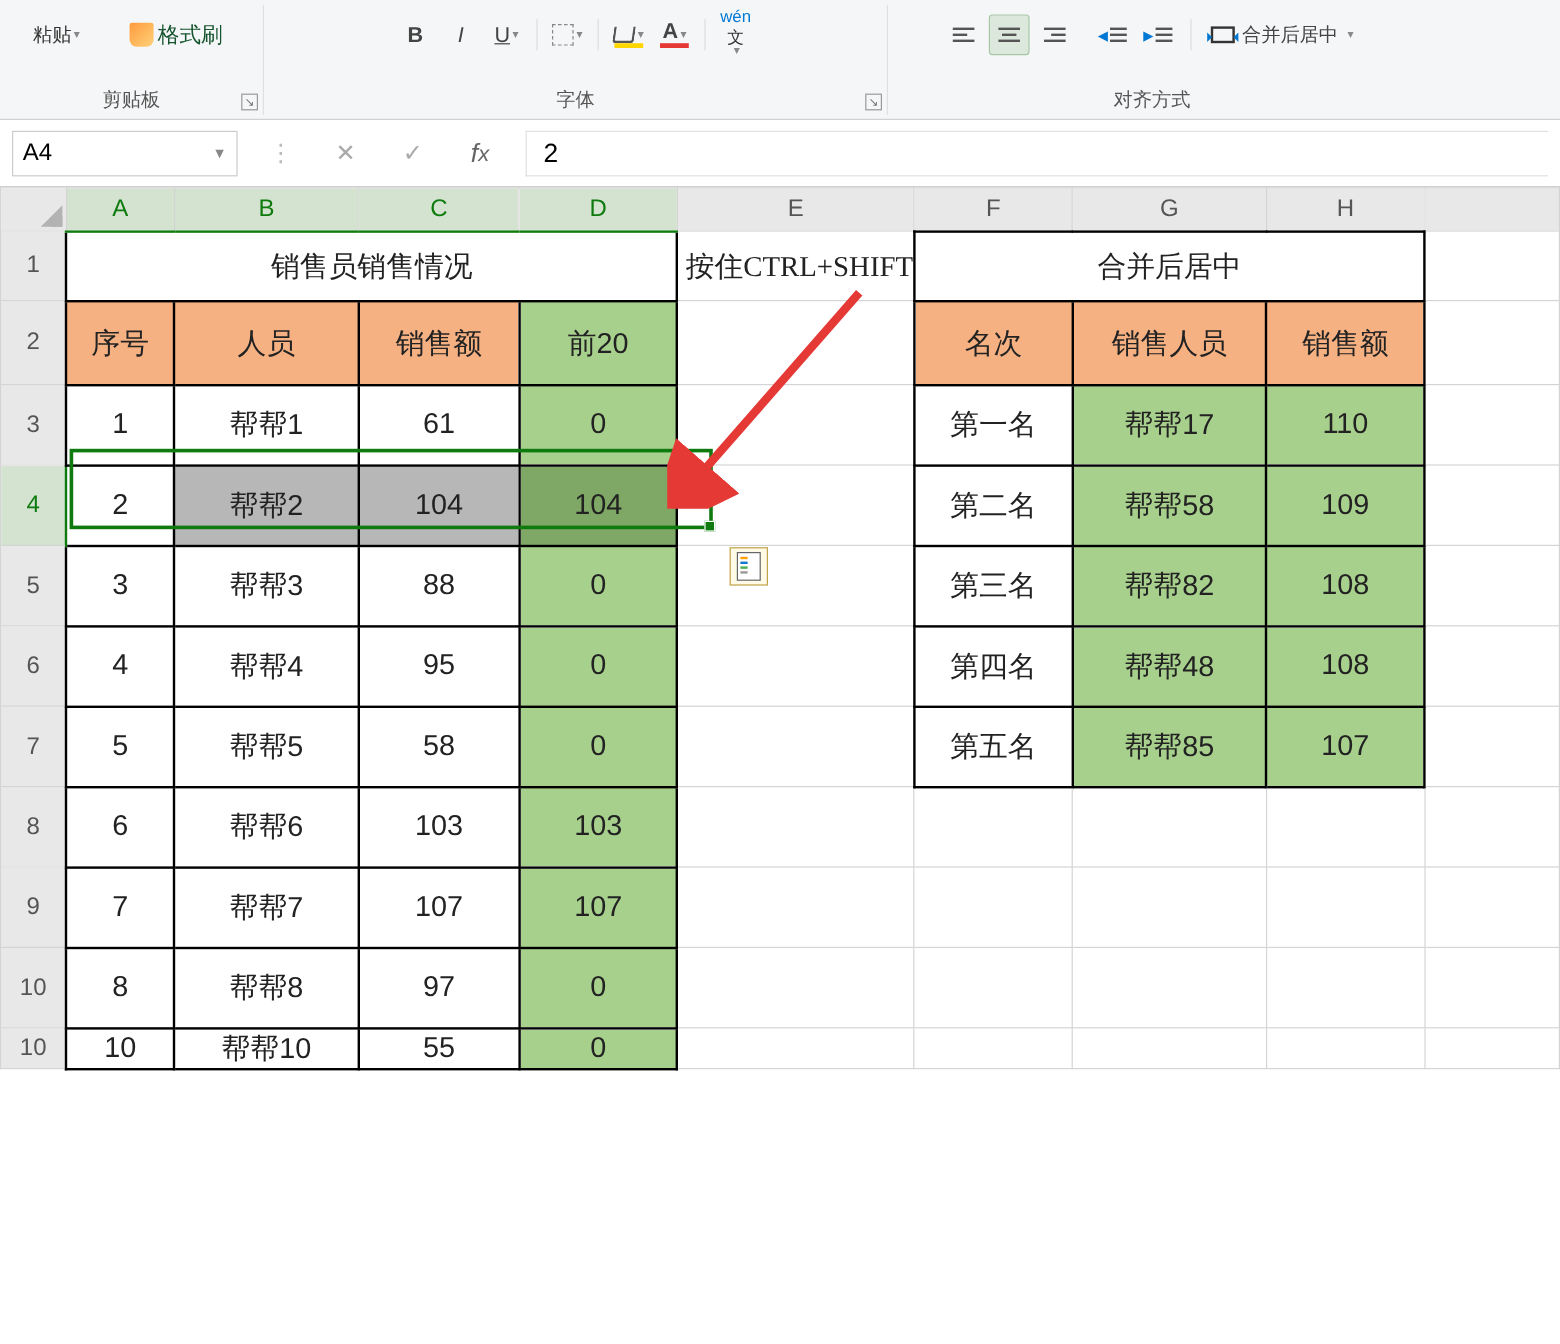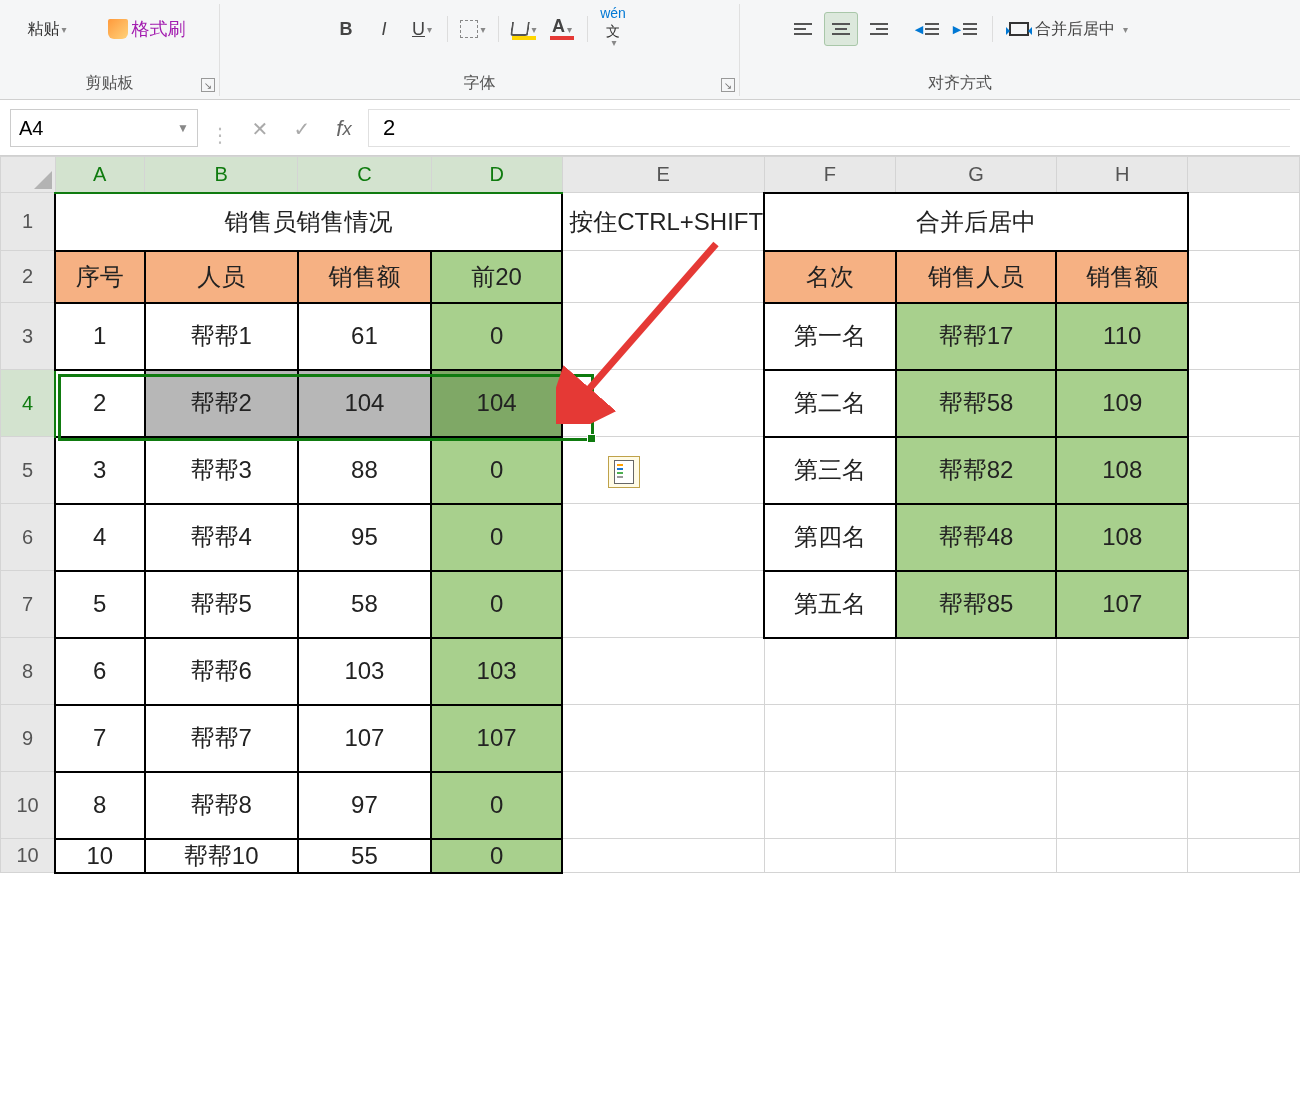--- a/index.html
+++ b/index.html
@@ -44,21 +44,21 @@
   }
   .paste-area {
     display: flex;
     flex-direction: row;
     align-items: center;
     gap: 2px;
     width: 60px;
   }
   .paste-text { font-size: 16px; color: #333; }
   .format-painter {
-    display: flex; align-items: center; gap: 4px; font-size: 18px; color: #a21caf;
+    display: flex; align-items: center; gap: 4px; font-size: 18px; color: #14532d;
     padding: 2px 6px;
   }
   .brush-icon {
     width: 20px; height: 20px; background: linear-gradient(135deg,#ff9a3c,#ffd27a);
     border-radius: 2px 2px 6px 6px; position: relative;
   }
   .btn {
     display: inline-flex; align-items: center; justify-content: center;
     min-width: 34px; height: 34px; font-size: 18px; color: #444;
     border-radius: 3px;
@@ -101,24 +101,24 @@
   .dlg-launcher {
     position:absolute;right:4px;bottom:4px;width:14px;height:14px;border:1px solid #999;
     font-size:10px;color:#777;display:flex;align-items:center;justify-content:center;
   }
 
   
   .formula-bar {
     height: 56px;
     border-bottom: 1px solid #d0d0d0;
     display: flex;
-    align-items: flex-end;
+    align-items: center;
     background: #fff;
     padding: 8px 10px;
-    gap: 6px;
+    gap: 20px;
   }
   .name-box {
     width: 188px; height: 38px; border: 1px solid #ccc;
     display:flex;align-items:center;justify-content:space-between;
     padding:0 8px;font-size:20px;background:#fff;
   }
   .name-box .drop-tri{color:#888;font-size:12px;}
   .fb-sep{color:#bbb;padding:0 6px;font-size:20px;}
   .fb-btn{width:36px;height:36px;display:flex;align-items:center;justify-content:center;font-size:20px;color:#aaa;}
   .fb-btn.fx{font-style:italic;color:#666;font-size:22px;}
@@ -156,29 +156,29 @@
   .corner {
     background: #e8e8e8;
     position: relative;
   }
   .corner::after{
     content:"";position:absolute;right:3px;bottom:3px;
     border:9px solid transparent;border-right-color:#b3b3b3;border-bottom-color:#b3b3b3;
   }
   td.cell { height: 67px; }
   .row1 td.cell { height: 58px; }
-  .row2 td.cell { height: 52px; }
+  .row2 td.cell { height: 70px; }
 
   
   .tbl-border { border: 2px solid #000 !important; }
   .hdr-orange { background: #f6b183 !important; font-size:26px; }
   .hdr-green { background: #a8d08d !important; font-size:26px; }
   .green-cell { background: #a8d08d !important; }
   .title-cell { font-size: 28px; }
-  .red-text { color: #e53935; font-size: 24px; }
+  .red-text { color: #e53935; font-size: 24px; font-family: Liberation Serif, serif; }
 
   
   .sel-cell { background: #b7b7b7 !important; }
   .sel-cell.green-cell { background: #7fa866 !important; }
   .rowhead.sel-rh { background:#d3e3cf !important; border-right:2px solid #0f7b0f; color:#0f7b0f;}
   .colhead th.sel-ch { background:#d3e3cf !important; border-bottom:2px solid #0f7b0f; color:#0f7b0f;}
 
   
   .sel-rect {
     position:absolute;

